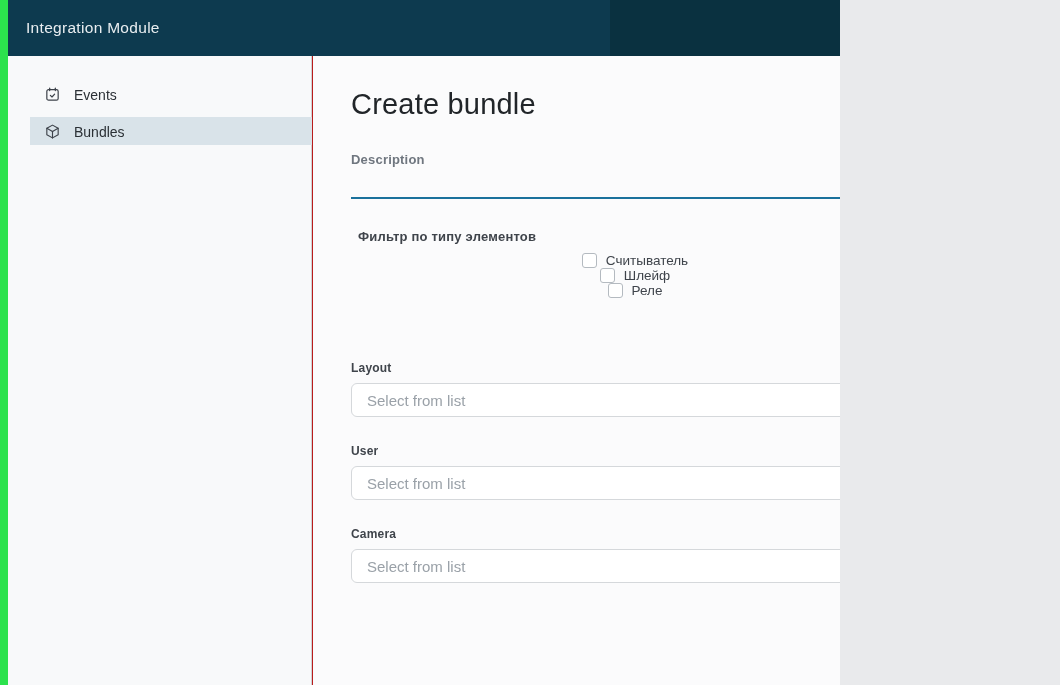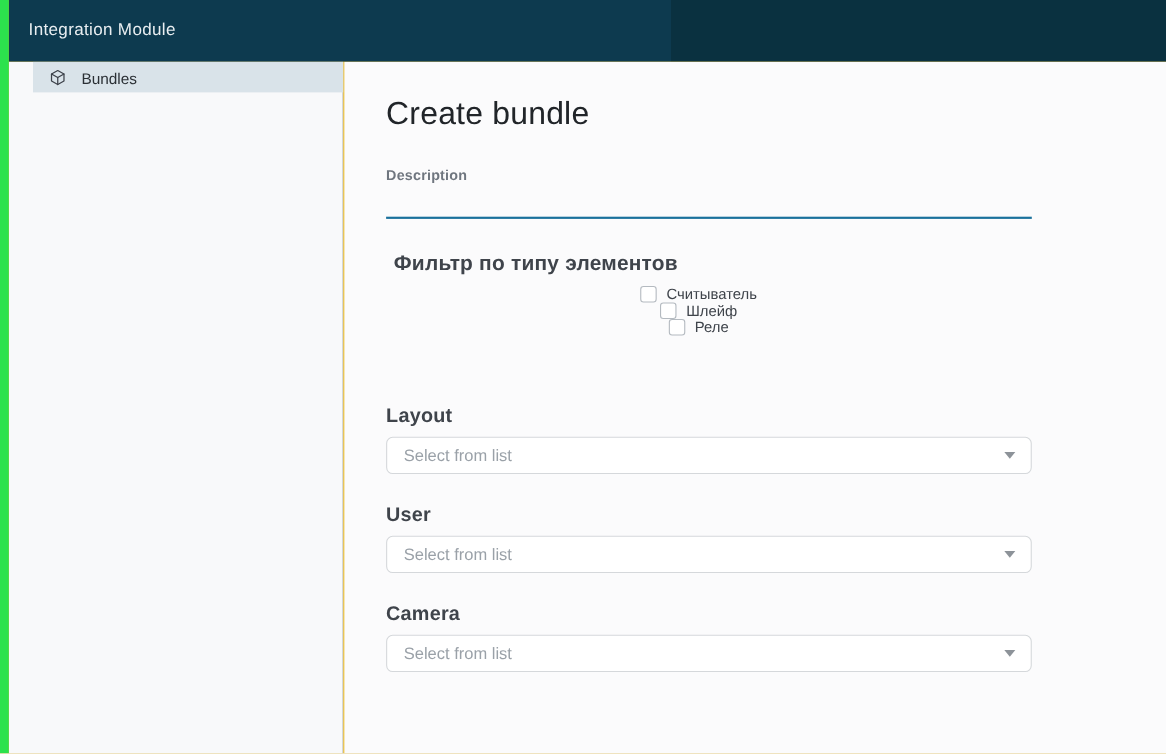--- a/index.html
+++ b/index.html
@@ -1,20 +1,20 @@
 <!DOCTYPE html>
 <html><head>
 <meta charset="utf-8">
 <style>
   * { margin:0; padding:0; box-sizing:border-box; }
   html,body { background:#e9eaec; }
   body { font-family:"Liberation Sans", sans-serif; }
   .screen {
-    position:relative; width:1060px; height:685px;
-    background:#eab308; overflow:hidden;
+    position:relative; width:840px; height:685px;
+    background:#b91c1c; overflow:hidden;
   }
   
   .green-strip {
     position:absolute; left:0; top:0; width:8px; height:685px;
     background:#2ce24d; z-index:5;
   }
   
   .app-header {
     position:absolute; left:8px; top:0; width:1052px; height:56px;
     background:linear-gradient(90deg,#0d3a4f 0,#0d3a4f 602px,#0a3140 602px,#0a3140 100%);
@@ -56,32 +56,32 @@
     margin-top:31px; font-size:13px; font-weight:700; color:#6f767f;
     letter-spacing:.2px;
   }
   .desc-input {
     display:block; width:587px; height:27px; margin-top:5px;
     border:none; border-bottom:2px solid #1a719c;
     background:transparent; outline:none; font-size:15px; color:#2b3035;
   }
   
   .filter-group { margin-top:30px; margin-left:7px; }
-  .filter-label { font-size:19px; font-weight:700; color:#3f444b; letter-spacing:.2px; }
+  .filter-label { font-size:13px; font-weight:700; color:#3f444b; letter-spacing:.2px; }
   .filter-options { display:flex; align-items:center; margin-top:9px;flex-direction:column; }
   .checkbox-item { display:flex; align-items:center; margin-right:26px; cursor:pointer; }
   .checkbox-box {
     width:15px; height:15px; border:1px solid #b4bac0; border-radius:3px;
     background:#fff; margin-right:9px; flex:0 0 auto;
   }
   .checkbox-label { font-size:13.5px; color:#3f444b; }
   
   .select-field { margin-top:27px; }
   .select-field.first { margin-top:63px; }
-  .select-label { font-size:18px; font-weight:700; color:#3f444b; letter-spacing:.2px; }
+  .select-label { font-size:12px; font-weight:700; color:#3f444b; letter-spacing:.2px; }
   .select-box {
     margin-top:8px; width:587px; height:34px;
     background:#fff; border:1px solid #d5d8db; border-radius:6px;
     display:flex; align-items:center; justify-content:space-between;
     padding:0 14px 0 15px; cursor:pointer;gap:20px;
   }
   .select-placeholder { font-size:15px; color:#9aa1a8; }
   .select-caret {
     width:0; height:0;
     border-left:5px solid transparent; border-right:5px solid transparent;
@@ -93,20 +93,31 @@
 
 <div class="screen">
 
   <div class="green-strip"></div>
 
   <header class="app-header">
     <div class="app-title">Integration Module</div>
   </header>
 
   <aside class="sidebar">
+    <div class="nav-item first">
+      <span class="nav-icon">
+        <svg viewBox="0 0 24 24" fill="none" stroke-width="1.7" stroke-linecap="round" stroke-linejoin="round">
+          <rect x="4" y="5" width="16" height="15" rx="2.5"></rect>
+          <line x1="8" y1="3" x2="8" y2="6.5"></line>
+          <line x1="16" y1="3" x2="16" y2="6.5"></line>
+          <path d="M9 13.2l2.3 2.3 3.7-4"></path>
+        </svg>
+      </span>
+      <span class="nav-label">Events</span>
+    </div>
     <div class="nav-item selected">
       <span class="nav-icon">
         <svg viewBox="0 0 24 24" fill="none" stroke-width="1.6" stroke-linecap="round" stroke-linejoin="round">
           <path d="M12 3l8 4.5v9L12 21l-8-4.5v-9L12 3z"></path>
           <path d="M4 7.5l8 4.5 8-4.5"></path>
           <path d="M12 12v9"></path>
         </svg>
       </span>
       <span class="nav-label">Bundles</span>
     </div>

